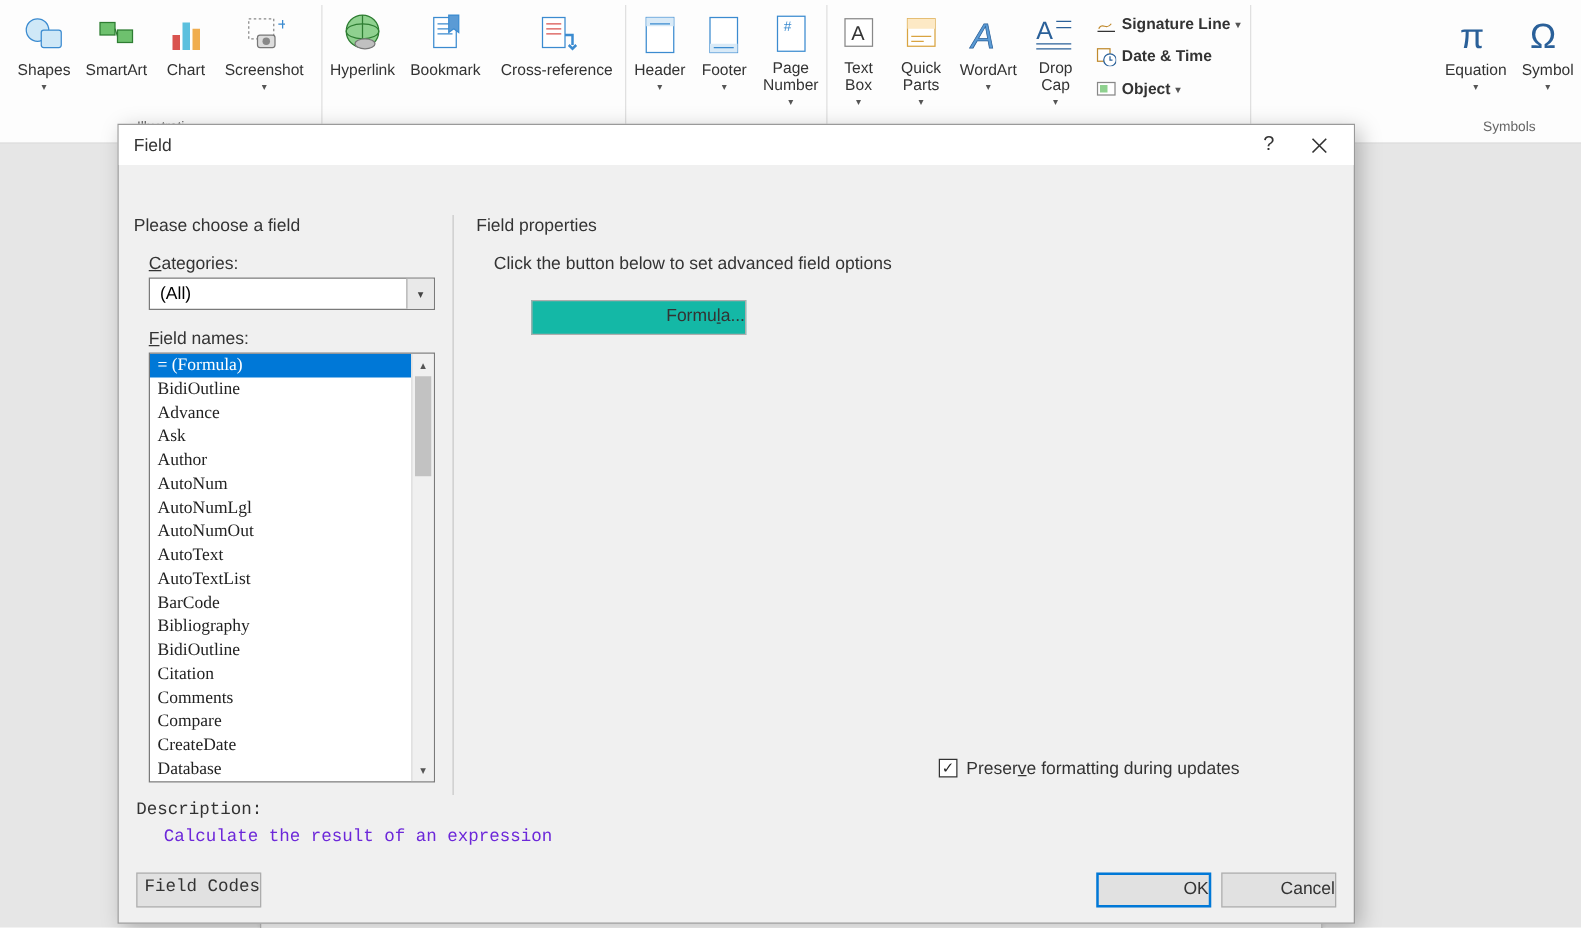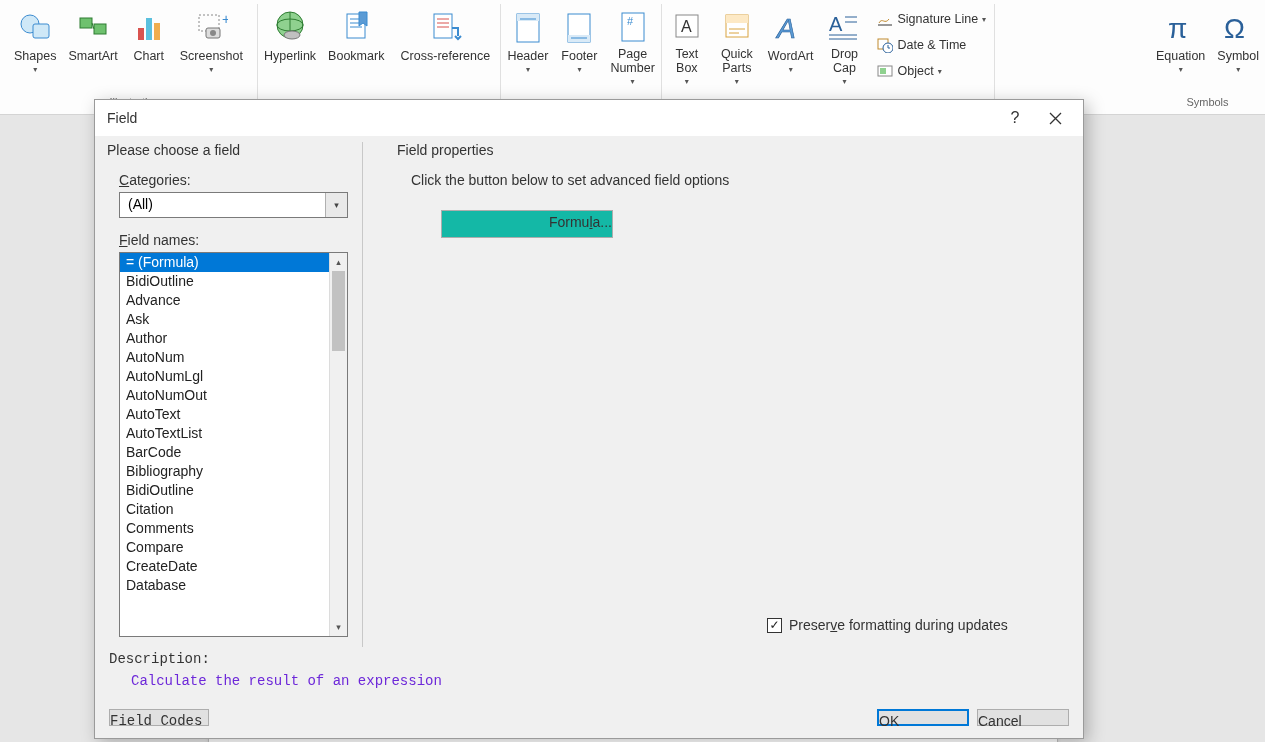--- a/index.html
+++ b/index.html
@@ -76,20 +76,21 @@
   }
   .small-btn {
     display: flex;
     align-items: center;
     gap: 4px;
     padding: 2px 4px;
     font-size: 12.5px;
     color: #333;
     cursor: default;
     height: 26px;
+    font-weight: bold;
   }
   .doc-area {
     position: absolute;
     left: 0; right: 0; top: 115px; bottom: 0;
     background: #e6e6e6;
     display: flex;
     justify-content: center;
   }
   .page {
     margin-top: 0;
@@ -124,21 +125,22 @@
   .titlebar .spacer { flex: 1; }
   .titlebar .help, .titlebar .close {
     width: 40px; height: 30px; display: flex; align-items:center; justify-content:center;
     font-size: 16px; color: #333; cursor: default;
   }
   .titlebar .close svg { width:13px; height:13px; }
   .dialog-body {
     flex: 1;
     display: flex;
     padding: 6px 12px 0 12px;
-    gap: 16px;
+    gap: 0;
+    margin-top: 34px;
   }
   .left-col {
     width: 256px;
     display: flex;
     flex-direction: column;
     border-right: 1px solid #c8c8c8;
     padding-right: 14px;
     padding-bottom: 10px;
   }
   .right-col {
@@ -183,20 +185,21 @@
     flex: 1;
     border: 1px solid #7a7a7a;
     background: #fff;
     overflow: hidden;
     display: flex;
     height: 346px;
   }
   .listitems {
     flex: 1;
     overflow: hidden;
+    font-family: Liberation Serif, serif;
   }
   .listitem {
     padding: 0 6px;
     font-size: 14px;
     line-height: 19px;
     color: #222;
     cursor: default;
     white-space: nowrap;
   }
   .listitem.selected {
@@ -260,26 +263,26 @@
   }
   .desc-block { flex: 1; font-family: Liberation Mono, monospace; }
   .desc-label {
     font-size: 14px; color:#333; margin-bottom: 6px;
   }
   .desc-text {
     font-size: 14px; color:#6d28d9; margin-left: 22px; margin-bottom: 20px;
   }
   .btn {
     width: 92px;
-    height: 17px;
+    height: 28px;
     background: #e1e1e1;
     border: 1px solid #adadad;
     font-size: 14px;
     color:#333;
-    text-align:left;
+    text-align:right;
     padding-top:3px;
     margin-left: 8px;
     cursor: default;
   }
   .btn.primary { border: 2px solid #0078d7; padding-top:2px; }
   .und { text-decoration: underline; }
 </style>
 </head>
 <body>
 

